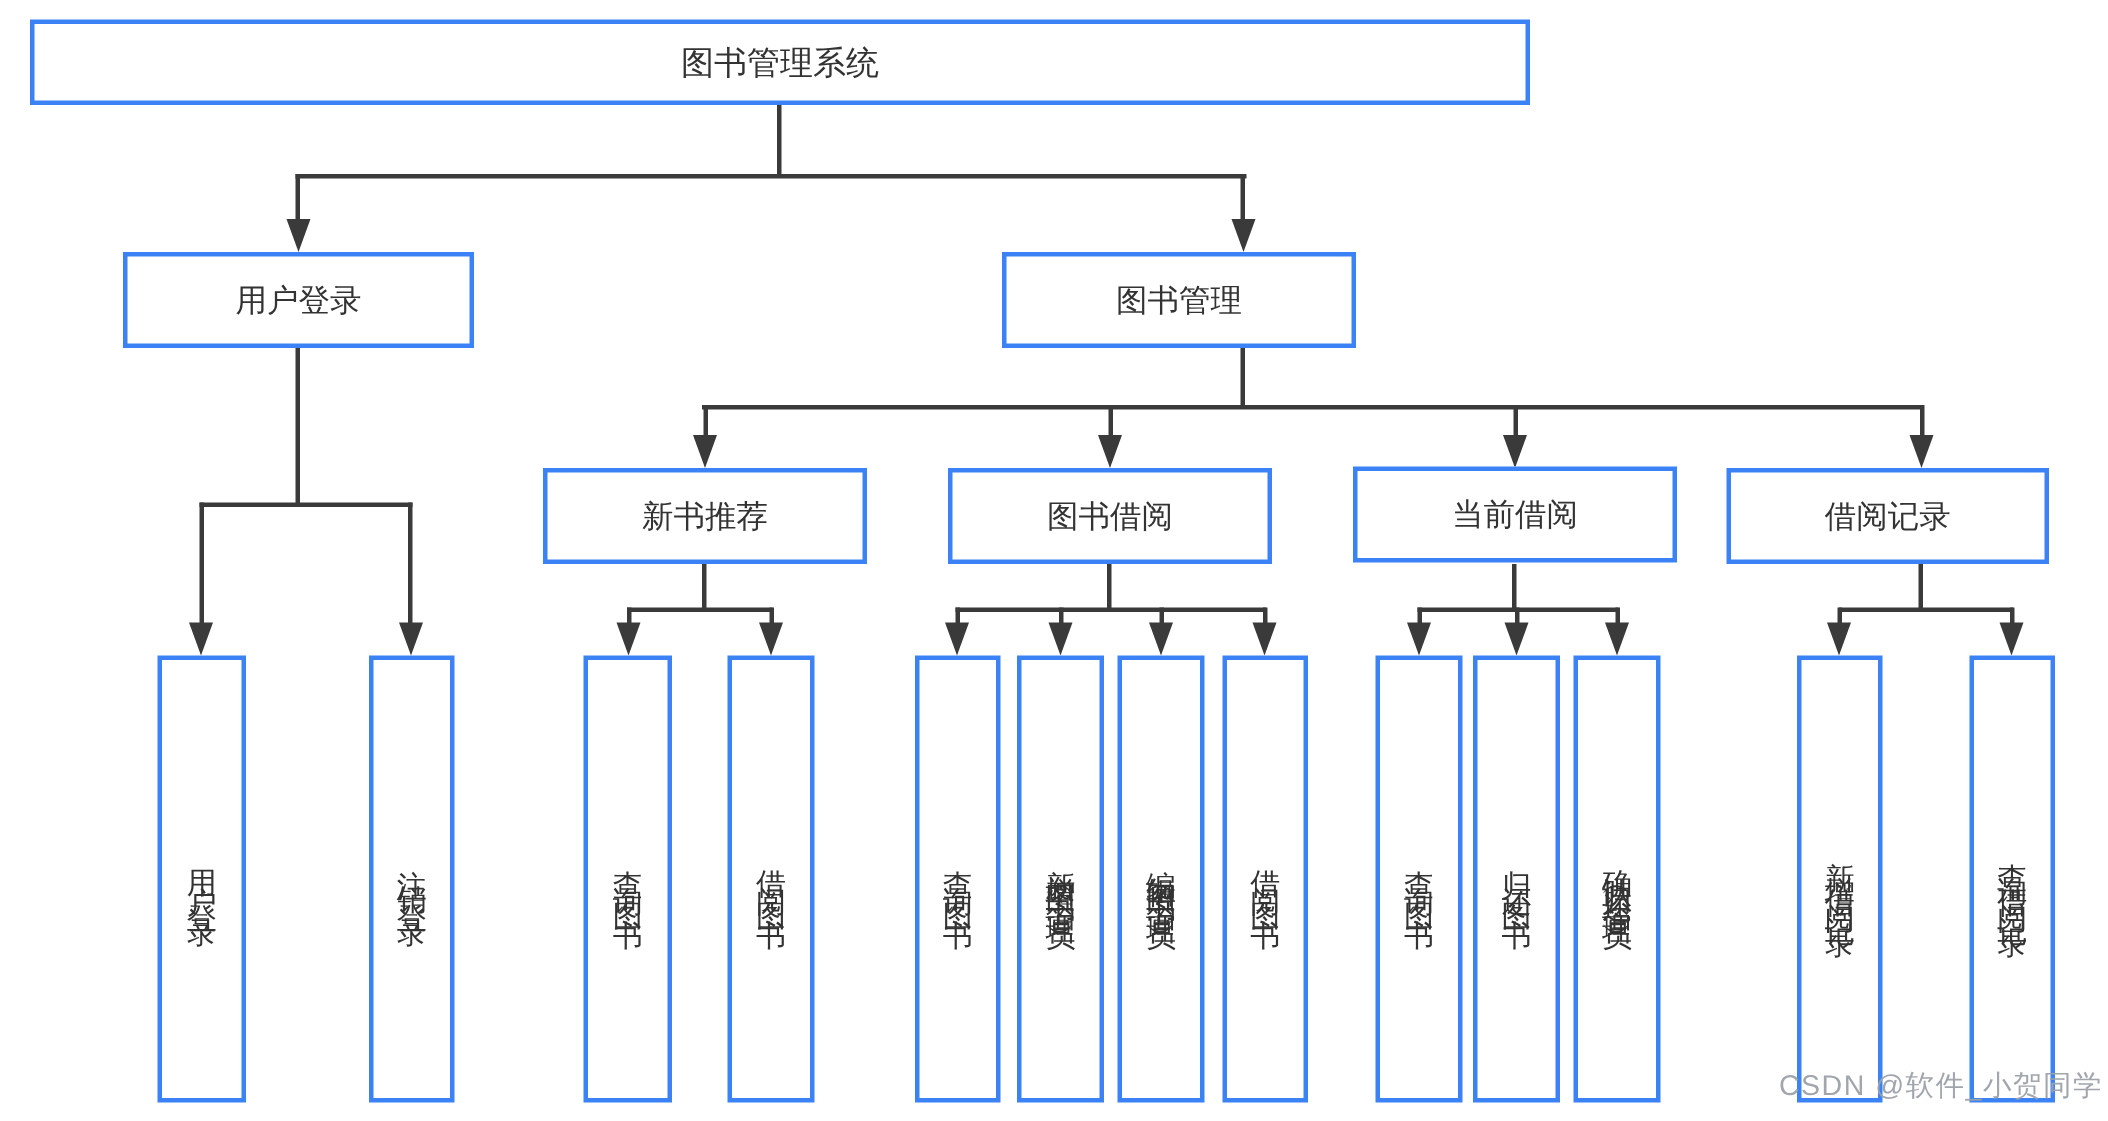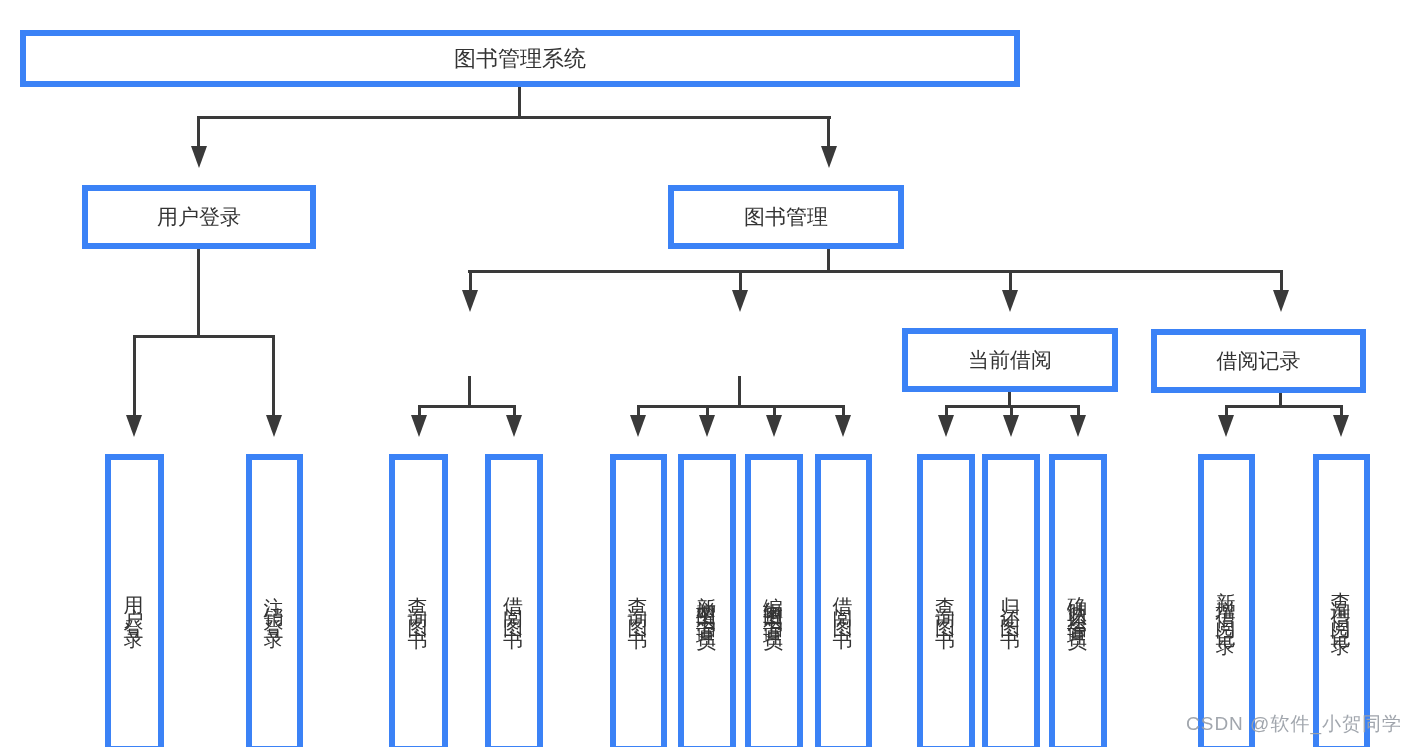--- a/index.html
+++ b/index.html
@@ -7,26 +7,25 @@
     position:relative;
     width:1405px;height:747px;
     background:#ffffff;
     font-family:"Liberation Sans","DejaVu Sans",sans-serif;
     overflow:hidden;
   }
   .box{
     position:absolute;
     box-sizing:border-box;
     background:#ffffff;
-    border:6px solid #3b82f6;
+    border:3px solid #3b82f6;
     color:#333333;
     display:flex;align-items:center;justify-content:center;
     font-size:21px;
     z-index:2;
-    margin-top:17px;
   }
   .box.root{font-size:22px;}
   .leaf{z-index:2;}
   .vtext{
     writing-mode:vertical-rl;
     text-orientation:mixed;
     font-size:20px;
     color:#333333;
     white-space:nowrap;
   }
@@ -81,20 +80,22 @@
   <i class="hline" style="left:468px;top:270px;width:814px"></i>
   <i class="vline" style="left:469px;top:270px;height:22px"></i>
   <i class="arrow" style="left:462px;top:290px"></i>
   <i class="vline" style="left:739px;top:270px;height:22px"></i>
   <i class="arrow" style="left:732px;top:290px"></i>
   <i class="vline" style="left:1009px;top:270px;height:22px"></i>
   <i class="arrow" style="left:1002px;top:290px"></i>
   <i class="vline" style="left:1280px;top:270px;height:22px"></i>
   <i class="arrow" style="left:1273px;top:290px"></i>
 
+  <div class="box" style="left:362px;top:312px;width:216px;height:64px">新书推荐</div>
+  <div class="box" style="left:632px;top:312px;width:216px;height:64px">图书借阅</div>
   <div class="box" style="left:902px;top:311px;width:216px;height:64px">当前借阅</div>
   <div class="box" style="left:1151px;top:312px;width:215px;height:64px">借阅记录</div>
 
   <i class="vline" style="left:468px;top:376px;height:31px"></i>
   <i class="hline" style="left:418px;top:405px;width:97px"></i>
   <i class="vline" style="left:418px;top:405px;height:12px"></i>
   <i class="arrow" style="left:411px;top:415px"></i>
   <i class="vline" style="left:513px;top:405px;height:12px"></i>
   <i class="arrow" style="left:506px;top:415px"></i>
 

